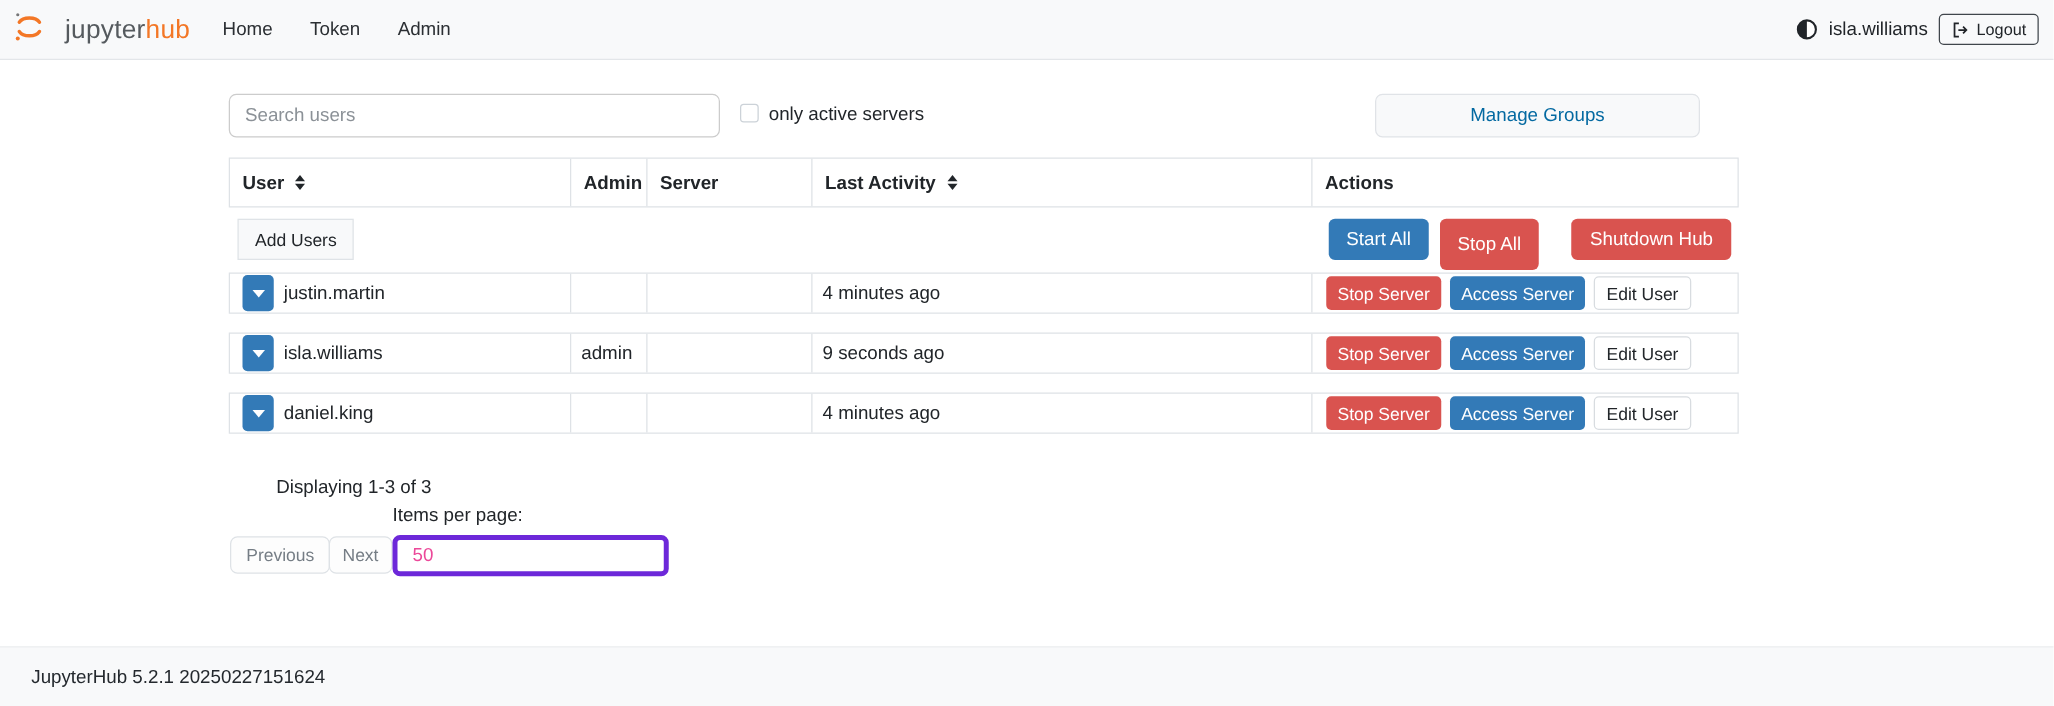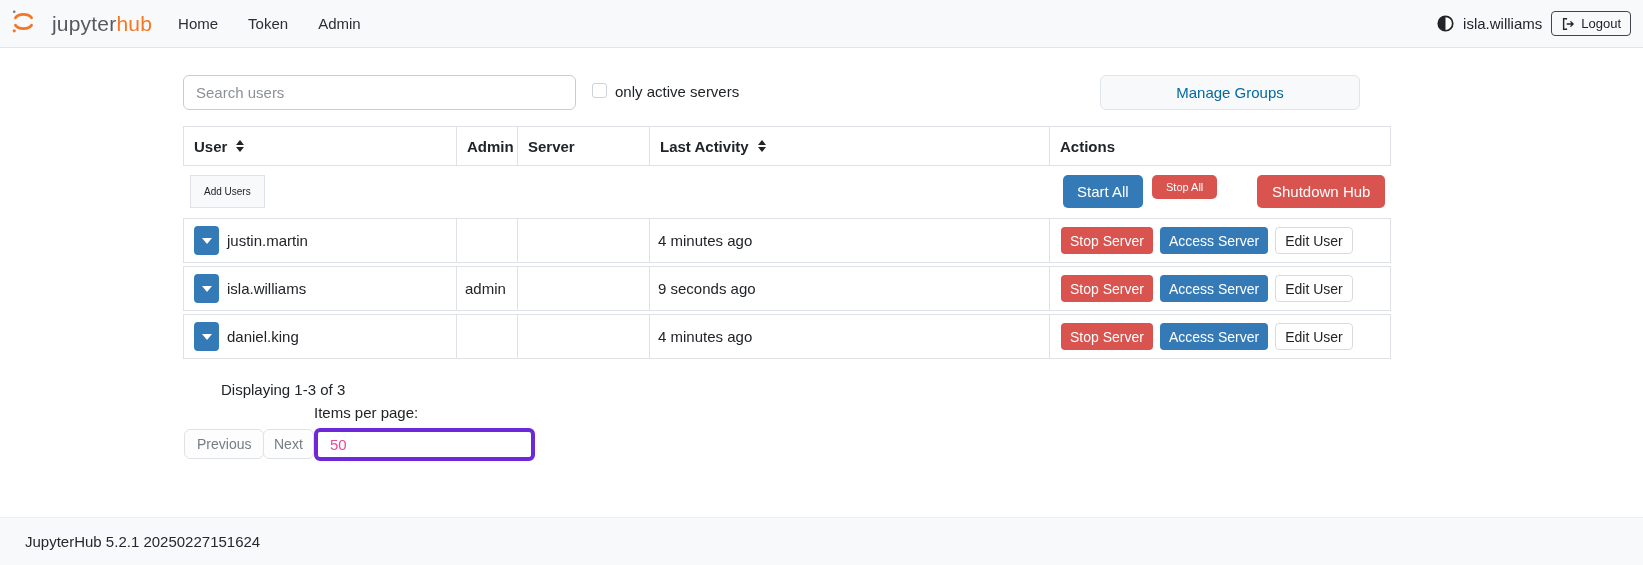--- a/index.html
+++ b/index.html
@@ -42,29 +42,29 @@
     font-weight:bold; border-right:1px solid #dee2e6; }
   .th:last-child { border-right:none; }
   .col-user { width:273px; } .col-admin { width:61px; } .col-server { width:132px; }
   .col-activity { width:400px; } .col-actions { width:340px; flex:1; }
   .sort-icon { display:inline-flex; flex-direction:column; gap:2px; margin-left:9px; cursor:pointer; }
   .sort-up { width:0; height:0; border-left:4px solid transparent; border-right:4px solid transparent; border-bottom:5px solid #212529; }
   .sort-down { width:0; height:0; border-left:4px solid transparent; border-right:4px solid transparent; border-top:5px solid #212529; }
 
   .btn { font-family:inherit; cursor:pointer; border:none; border-radius:5px; }
   .add-users-btn { position:absolute; left:190px; top:175px; height:33px; padding:0 13px;
-    background:#f8f9fa; border:1px solid #dfe3e7; border-radius:0; font-size:10px; color:#212529; }
+    background:#f8f9fa; border:1px solid #dfe3e7; border-radius:0; font-size:14px; color:#212529; }
   .start-all-btn { position:absolute; left:1063px; top:175px; height:33px; padding:0 14px;
     background:#337ab7; color:#fff; font-size:15px; }
-  .stop-all-btn { position:absolute; left:1152px; top:175px; height:24px; padding:0 14px;
-    background:#d9534f; color:#fff; font-size:11px; }
+  .stop-all-btn { position:absolute; left:1152px; top:175px; height:41px; padding:0 14px;
+    background:#d9534f; color:#fff; font-size:15px; }
   .shutdown-hub-btn { position:absolute; left:1257px; top:175px; height:33px; padding:0 15px;
     background:#d9534f; color:#fff; font-size:15px; }
 
-  .trow { position:absolute; left:183px; width:1208px; height:45px;
+  .trow { position:absolute; left:183px; width:1208px; height:33px;
     border:1px solid #dee2e6; background:#fff; display:flex; }
   .row-1 { top:218px; } .row-2 { top:266px; } .row-3 { top:314px; }
   .td { display:flex; align-items:center; border-right:1px solid #dee2e6; font-size:15px; padding-left:8px; }
   .td:last-child { border-right:none; }
   .td-user { padding-left:10px; gap:8px; }
   .caret-btn { width:25px; height:29px; background:#337ab7; border:none; border-radius:4px;
     display:flex; align-items:center; justify-content:center; cursor:pointer; flex:none; }
   .caret-down { width:0; height:0; border-left:5px solid transparent; border-right:5px solid transparent; border-top:6px solid #fff; }
   .td-actions { gap:7px; padding-left:11px; }
   .row-btn { height:27px; padding:0 9px; font-size:14px; border-radius:4px; }

